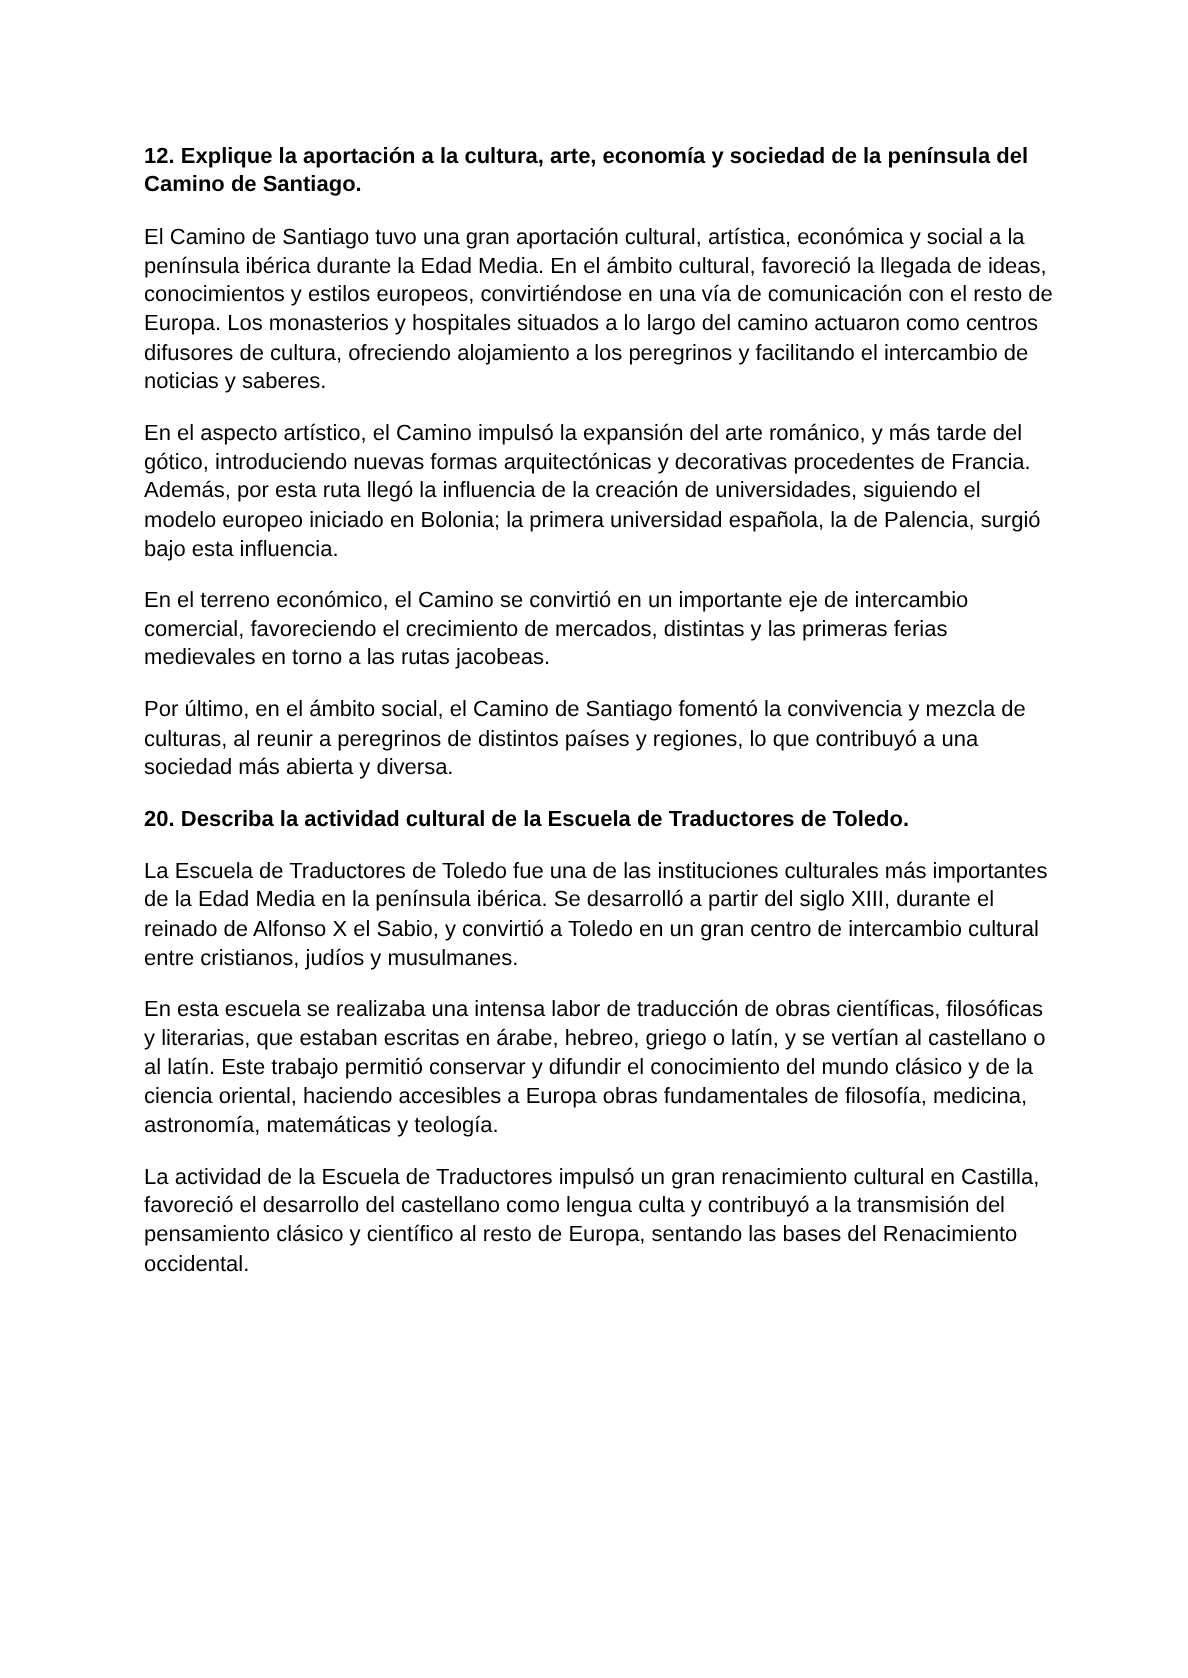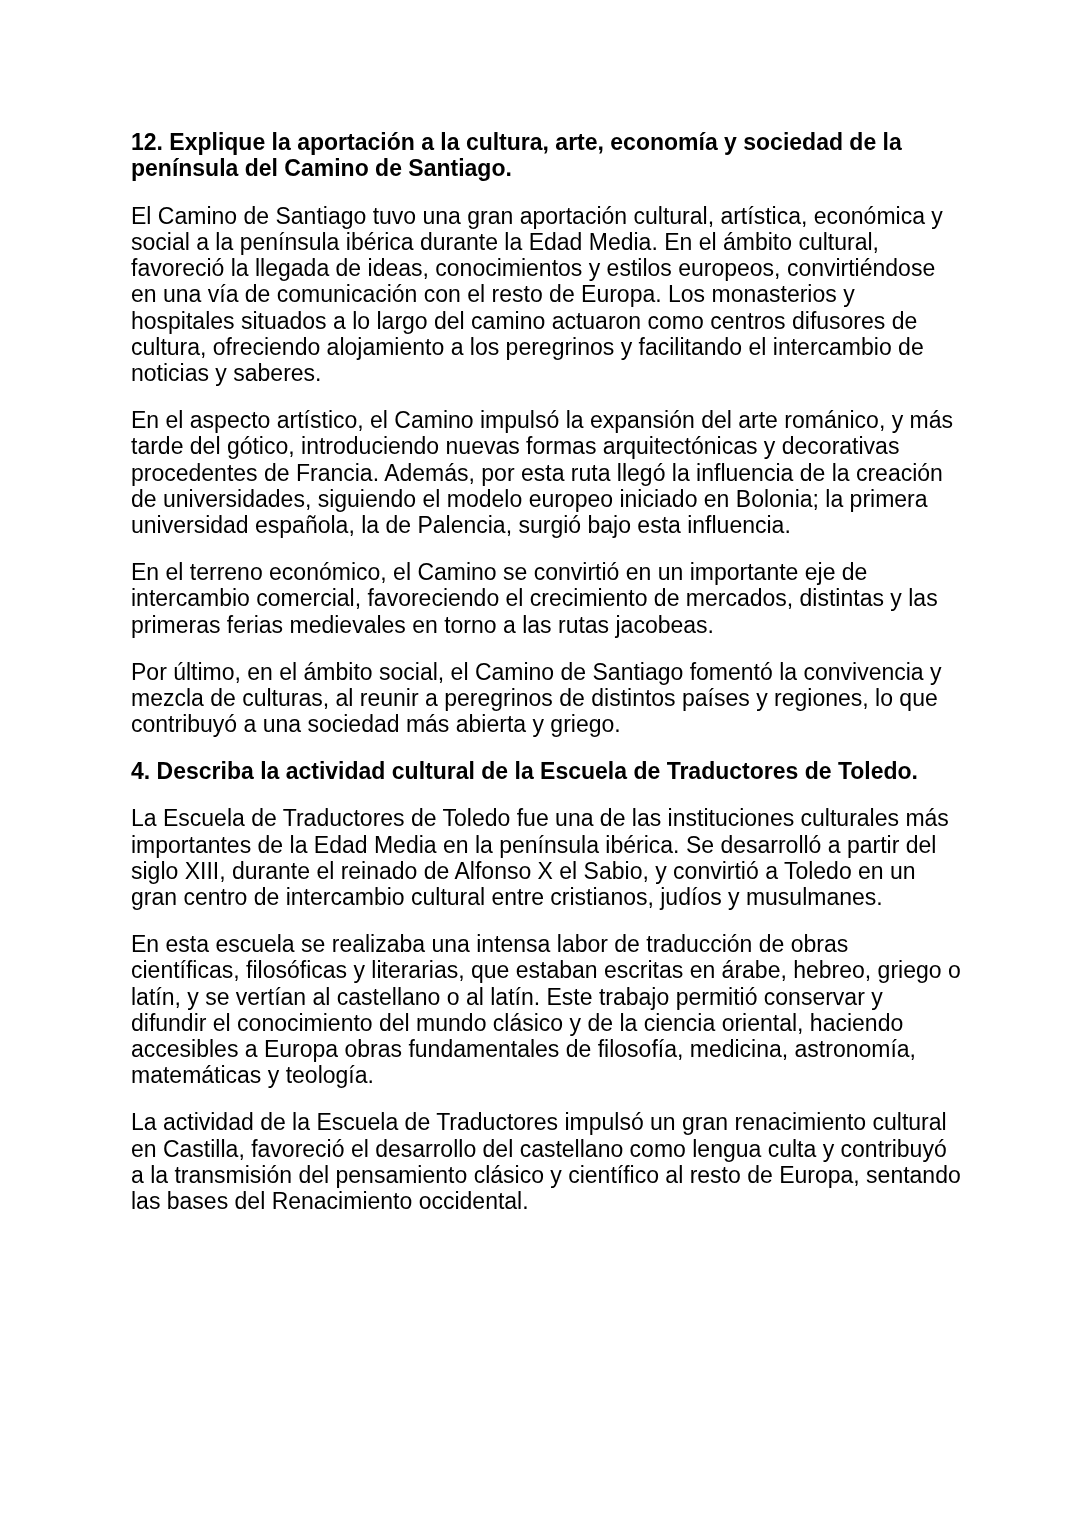--- a/index.html
+++ b/index.html
@@ -12,21 +12,21 @@
       height: 1525px;
       position: relative;
       overflow: hidden;
     }
     .page {
       position: absolute;
       left: 131px;
       top: 129px;
       width: 830px;
       font-family: "Liberation Sans", sans-serif;
-      font-size: 23px;
+      font-size: 20px;
       line-height: 26.3px;
       color: #000000;
     }
     .q-title {
       font-weight: bold;
       margin: 0 0 21px 0;
     }
     .para {
       margin: 0 0 20.5px 0;
     }
@@ -37,23 +37,23 @@
 </head>
 <body>
 
 <div class="page">
 
   <div class="section">
     <p class="q-title">12. Explique la aportación a la cultura, arte, economía y sociedad de la península del Camino de Santiago.</p>
     <p class="para">El Camino de Santiago tuvo una gran aportación cultural, artística, económica y social a la península ibérica durante la Edad Media. En el ámbito cultural, favoreció la llegada de ideas, conocimientos y estilos europeos, convirtiéndose en una vía de comunicación con el resto de Europa. Los monasterios y hospitales situados a lo largo del camino actuaron como centros difusores de cultura, ofreciendo alojamiento a los peregrinos y facilitando el intercambio de noticias y saberes.</p>
     <p class="para">En el aspecto artístico, el Camino impulsó la expansión del arte románico, y más tarde del gótico, introduciendo nuevas formas arquitectónicas y decorativas procedentes de Francia. Además, por esta ruta llegó la influencia de la creación de universidades, siguiendo el modelo europeo iniciado en Bolonia; la primera universidad española, la de Palencia, surgió bajo esta influencia.</p>
     <p class="para">En el terreno económico, el Camino se convirtió en un importante eje de intercambio comercial, favoreciendo el crecimiento de mercados, distintas y las primeras ferias medievales en torno a las rutas jacobeas.</p>
-    <p class="para">Por último, en el ámbito social, el Camino de Santiago fomentó la convivencia y mezcla de culturas, al reunir a peregrinos de distintos países y regiones, lo que contribuyó a una sociedad más abierta y griego.</p>
+    <p class="para">Por último, en el ámbito social, el Camino de Santiago fomentó la convivencia y mezcla de culturas, al reunir a peregrinos de distintos países y regiones, lo que contribuyó a una sociedad más abierta y diversa.</p>
   </div>
 
   <div class="section">
-    <p class="q-title">4. Describa la actividad cultural de la Escuela de Traductores de Toledo.</p>
+    <p class="q-title">20. Describa la actividad cultural de la Escuela de Traductores de Toledo.</p>
     <p class="para">La Escuela de Traductores de Toledo fue una de las instituciones culturales más importantes de la Edad Media en la península ibérica. Se desarrolló a partir del siglo XIII, durante el reinado de Alfonso X el Sabio, y convirtió a Toledo en un gran centro de intercambio cultural entre cristianos, judíos y musulmanes.</p>
     <p class="para">En esta escuela se realizaba una intensa labor de traducción de obras científicas, filosóficas y literarias, que estaban escritas en árabe, hebreo, griego o latín, y se vertían al castellano o al latín. Este trabajo permitió conservar y difundir el conocimiento del mundo clásico y de la ciencia oriental, haciendo accesibles a Europa obras fundamentales de filosofía, medicina, astronomía, matemáticas y teología.</p>
     <p class="para">La actividad de la Escuela de Traductores impulsó un gran renacimiento cultural en Castilla, favoreció el desarrollo del castellano como lengua culta y contribuyó a la transmisión del pensamiento clásico y científico al resto de Europa, sentando las bases del Renacimiento occidental.</p>
   </div>
 
 </div>
 
 </body></html>

